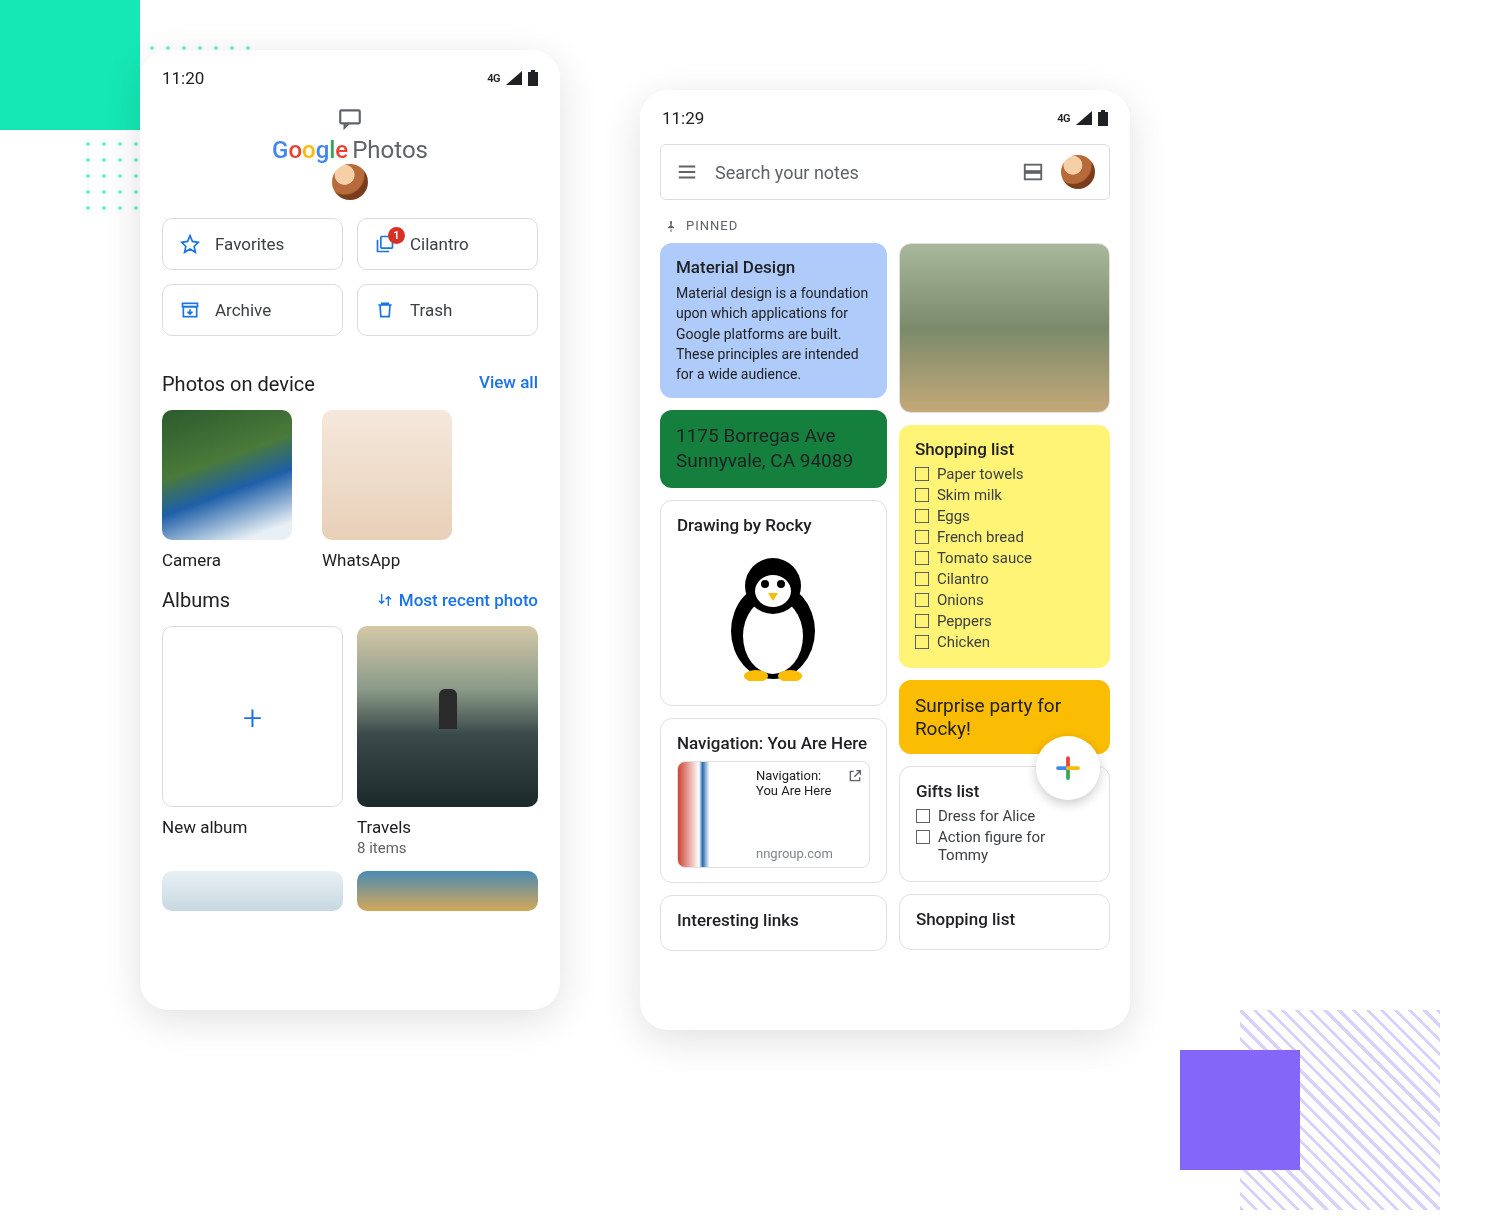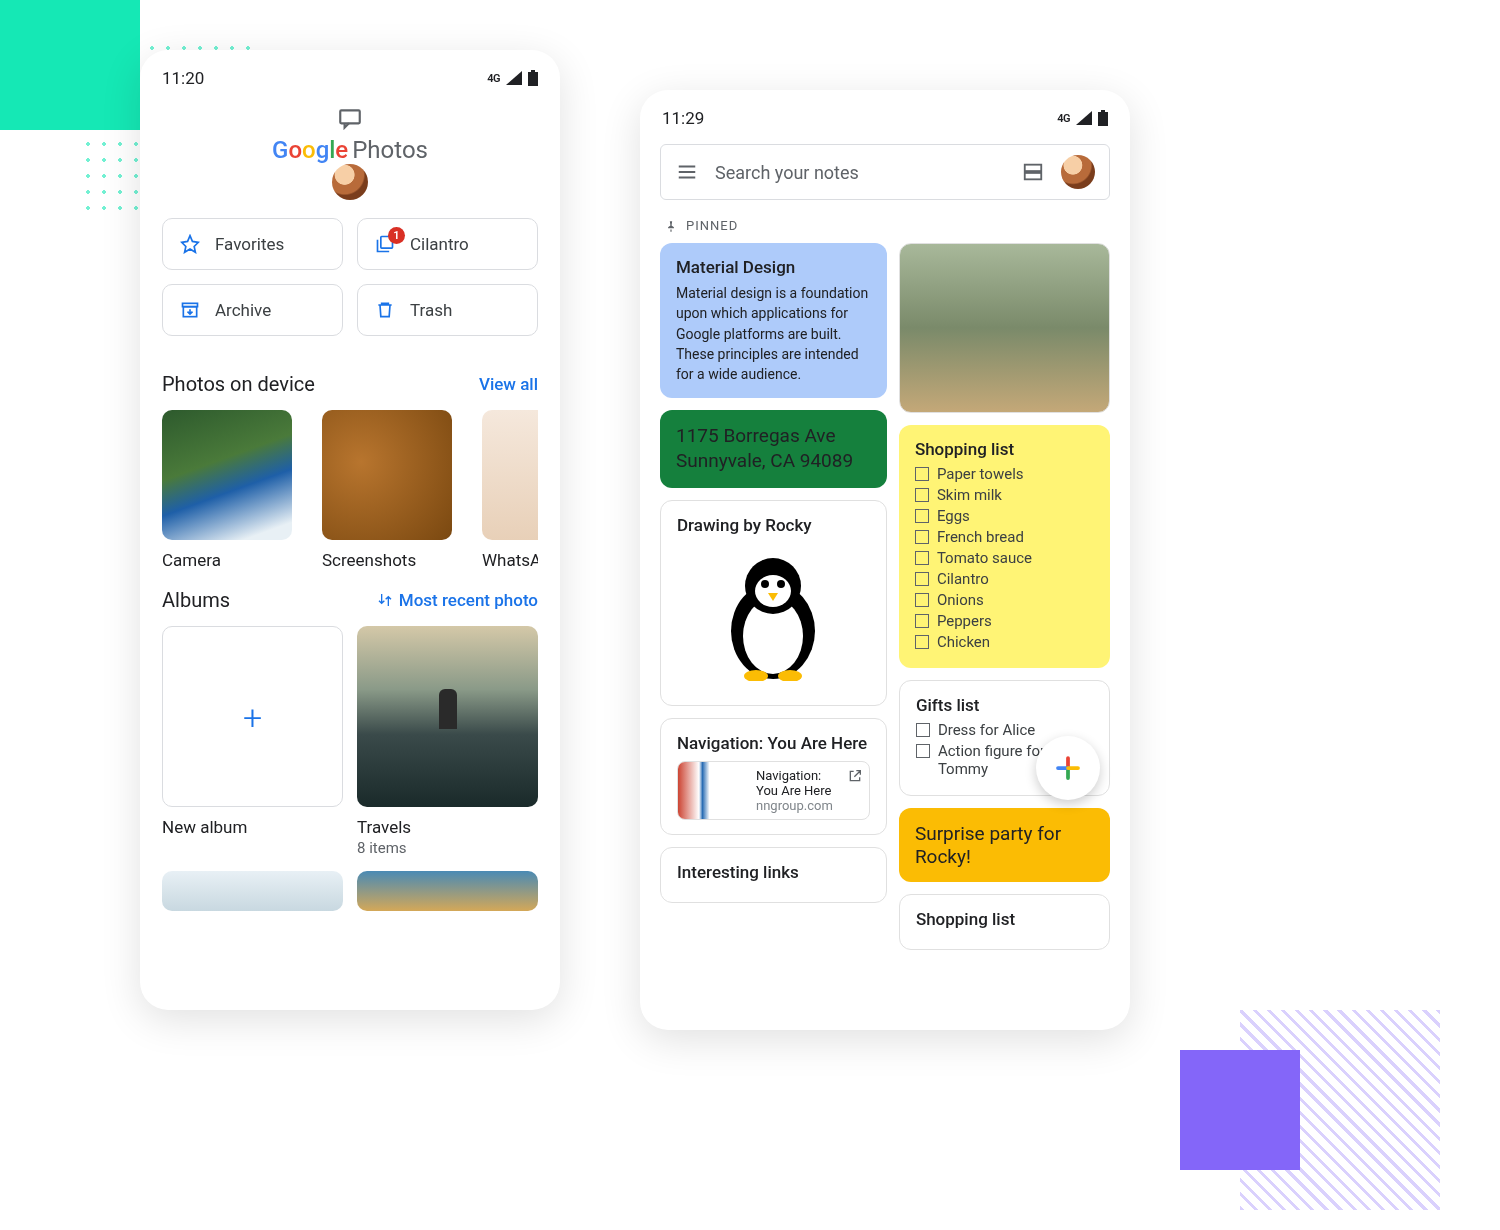--- a/index.html
+++ b/index.html
@@ -40,21 +40,21 @@
 .pa-title { font-size: 24px; color: #5f6368; display: flex; align-items: center; }
 .google-logo span { font-weight: 500; }
 .g1{color:#4285F4}.g2{color:#EA4335}.g3{color:#FBBC05}.g4{color:#4285F4}.g5{color:#34A853}.g6{color:#EA4335}
 .pa-photos { margin-left: 4px; color: #5f6368; font-weight: 400; }
 .avatar { width: 36px; height: 36px; border-radius: 50%; background: radial-gradient(circle at 35% 30%, #f7cfa6 0 28%, #b86b3a 30% 55%, #7a3d1c 60% 100%); }
 .chip-grid { display: grid; grid-template-columns: 1fr 1fr; gap: 14px; padding: 4px 22px 18px; }
 .chip { border: 1px solid #dadce0; border-radius: 10px; padding: 14px 16px; display: flex; align-items: center; gap: 14px; font-size: 17px; color: #3c4043; position: relative; cursor: pointer; }
 .chip .ic { color: #1a73e8; width: 22px; height: 22px; display: flex; align-items: center; justify-content: center; }
 .badge { position: absolute; top: 8px; left: 30px; width: 17px; height: 17px; background: #d93025; border-radius: 50%; color: #fff; font-size: 11px; display: flex; align-items: center; justify-content: center; font-weight: 600; }
 .section { padding: 18px 22px 0; }
-.section-head { display: flex; align-items: center; justify-content: space-between; margin-bottom: 14px; }
+.section-head { display: flex; justify-content: space-between; margin-bottom: 14px; }
 .section-title { font-size: 20px; color: #202124; font-weight: 400; }
 .section-link { color: #1a73e8; font-size: 17px; font-weight: 500; cursor: pointer; }
 .hscroll { display: flex; gap: 30px; overflow: hidden; }
 .folder { width: 130px; flex-shrink: 0; }
 .folder .thumb { width: 130px; height: 130px; border-radius: 10px; }
 .folder .lbl { margin-top: 10px; font-size: 17px; color: #202124; }
 .thumb-camera { background: linear-gradient(160deg,#2d5a2d,#4a7a3a 40%,#1e5fa8 60%,#e8f0f5 90%); }
 .thumb-screens { background: radial-gradient(circle at 30% 40%,#b8752e,#7a4810),radial-gradient(circle at 70% 60%,#c8853a,#6a3e0c); }
 .thumb-whatsapp { background: linear-gradient(180deg,#f5e8dc,#e8d0b8); }
 .sort-btn { display: flex; align-items: center; gap: 6px; color: #1a73e8; font-size: 17px; font-weight: 500; cursor: pointer; }
@@ -84,21 +84,21 @@
 .note-white { background: #fff; border: 1px solid #e0e0e0; }
 .note-yellow { background: #fff475; }
 .note-orange { background: #fbbc04; font-size: 19px; }
 .penguin { display: flex; justify-content: center; padding: 10px 0; }
 .check-item { display: flex; align-items: flex-start; gap: 8px; font-size: 15px; margin: 3px 0; color: #3c4043; }
 .check-item .box { width: 14px; height: 14px; border: 1.5px solid #5f6368; margin-top: 2px; flex-shrink: 0; }
 .link-card { display: flex; border: 1px solid #e0e0e0; border-radius: 8px; overflow: hidden; margin-top: 8px; font-size: 13px; }
 .link-thumb { width: 70px; background: linear-gradient(90deg,#c43,#fff 30%,#2a6db4 35%,#fff 45%); }
 .link-meta { flex: 1; padding: 6px 8px; }
 .link-meta .lt { color: #202124; }
-.link-meta .ls { color: #80868b; }
+.link-meta .ls { color: #80868b; margin-top: 48px; }
 .ext-ic { padding: 6px; color: #5f6368; }
 .note-dog { padding: 0; overflow: hidden; height: 170px; background: linear-gradient(180deg,#a8b89a 0%,#7a8a6a 50%,#c4a878 100%); }
 .fab { position: absolute; right: 30px; bottom: 230px; width: 64px; height: 64px; border-radius: 50%; background: #fff; box-shadow: 0 4px 12px rgba(0,0,0,.2); display: flex; align-items: center; justify-content: center; }
 .phone-b { position: relative; }
 </style>
 </head>
 <body>
 
 <div class="bg-teal"></div>
 <div class="bg-dots"></div>
@@ -181,24 +181,20 @@
 
   <div class="section">
     <div class="section-head">
       <div class="section-title">Photos on device</div>
       <div class="section-link">View all</div>
     </div>
     <div class="hscroll">
       <div class="folder">
         <div class="thumb thumb-camera"></div>
         <div class="lbl">Camera</div>
-      </div>
-      <div class="folder">
-        <div class="thumb thumb-screens"></div>
-        <div class="lbl">Screenshots</div>
       </div>
       <div class="folder">
         <div class="thumb thumb-whatsapp"></div>
         <div class="lbl">WhatsApp</div>
       </div>
     </div>
   </div>
 
   <div class="section">
     <div class="section-head">
@@ -350,35 +346,35 @@
               <div class="check-item">
                 <span class="box"></span>
                 <span>Peppers</span>
               </div>
               <div class="check-item">
                 <span class="box"></span>
                 <span>Chicken</span>
               </div>
             </div>
       </div>
+      <div class="note note-orange">
+        <span>Surprise party for Rocky!</span>
+      </div>
       <div class="note note-white">
         <div class="note-title">Gifts list</div>
         <div id="gifts-items">
               <div class="check-item">
                 <span class="box"></span>
                 <span>Dress for Alice</span>
               </div>
               <div class="check-item">
                 <span class="box"></span>
                 <span>Action figure for Tommy</span>
               </div>
             </div>
-      </div>
-      <div class="note note-orange">
-        <span>Surprise party for Rocky!</span>
       </div>
       <div class="note note-white">
         <div class="note-title">Shopping list</div>
       </div>
     </div>
   </div>
 
   <div class="fab">
     <svg width="30" height="30" viewBox="0 0 24 24">
       <path d="M12 4v8" stroke="#EA4335" stroke-width="3" stroke-linecap="round"></path>

